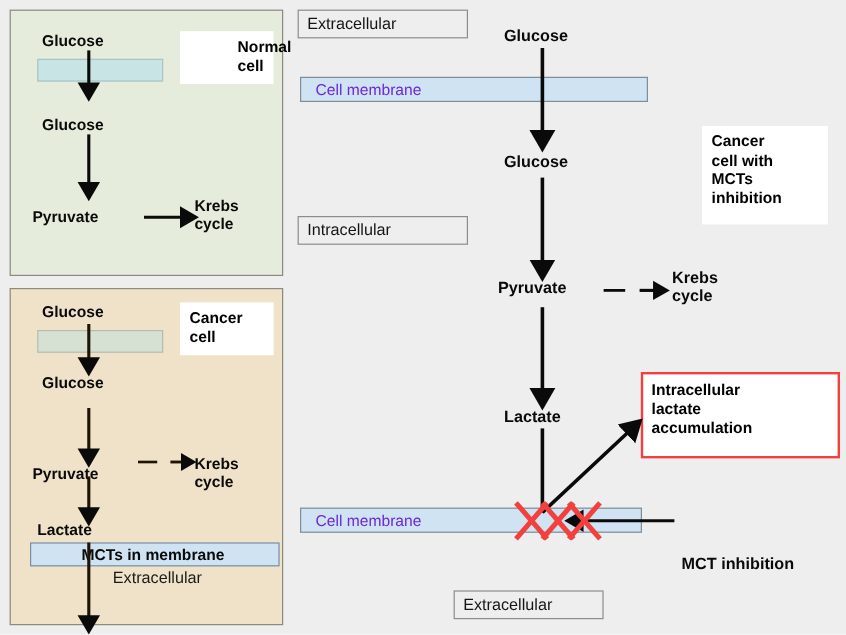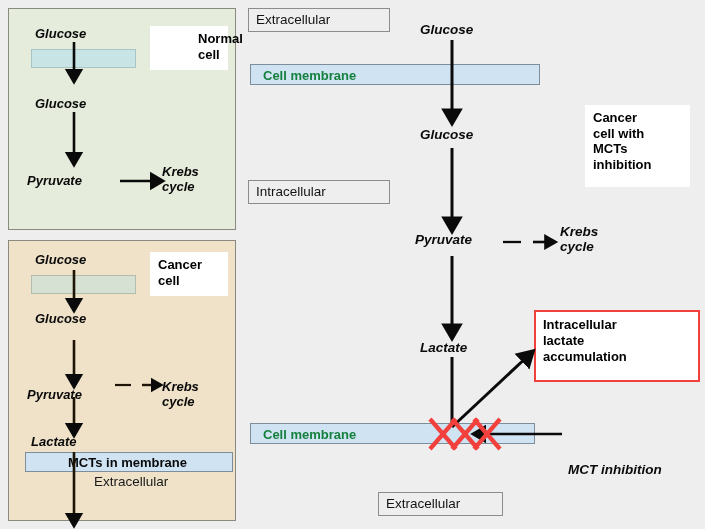--- a/index.html
+++ b/index.html
@@ -32,21 +32,20 @@
   }
 
   
   .lbl {
     position: absolute;
     font-weight: bold;
     font-size: 13px;
     color: #0a0a0a;
     white-space: pre;
     line-height: 15px;
-    font-style: italic;
   }
   .lbl-lg {
     font-size: 13.5px;
   }
   .lbl-plain {
     position: absolute;
     font-weight: normal;
     font-size: 13px;
     color: #1a1a1a;
     white-space: pre;
@@ -109,23 +108,23 @@
   .membrane-blue {
     position: absolute;
     background: #cfe3f3;
     border: 1px solid #7d8d99;
     box-sizing: border-box;
   }
   .membrane-blue .mtext {
     position: absolute;
     left: 12px; top: 50%;
     transform: translateY(-50%);
-    font-weight: bold;
-    font-size: 13px;
-    color: #15803d;
+    font-weight: normal;
+    font-size: 13px;
+    color: #6d28d9;
     white-space: nowrap;
   }
   #mct-bar {
     position: absolute;
     left: 25px; top: 452px; width: 208px; height: 20px;
     background: #cfe3f3;
     border: 1px solid #7d8d99;
     box-sizing: border-box;
   }
   #mct-bar .mtext {

